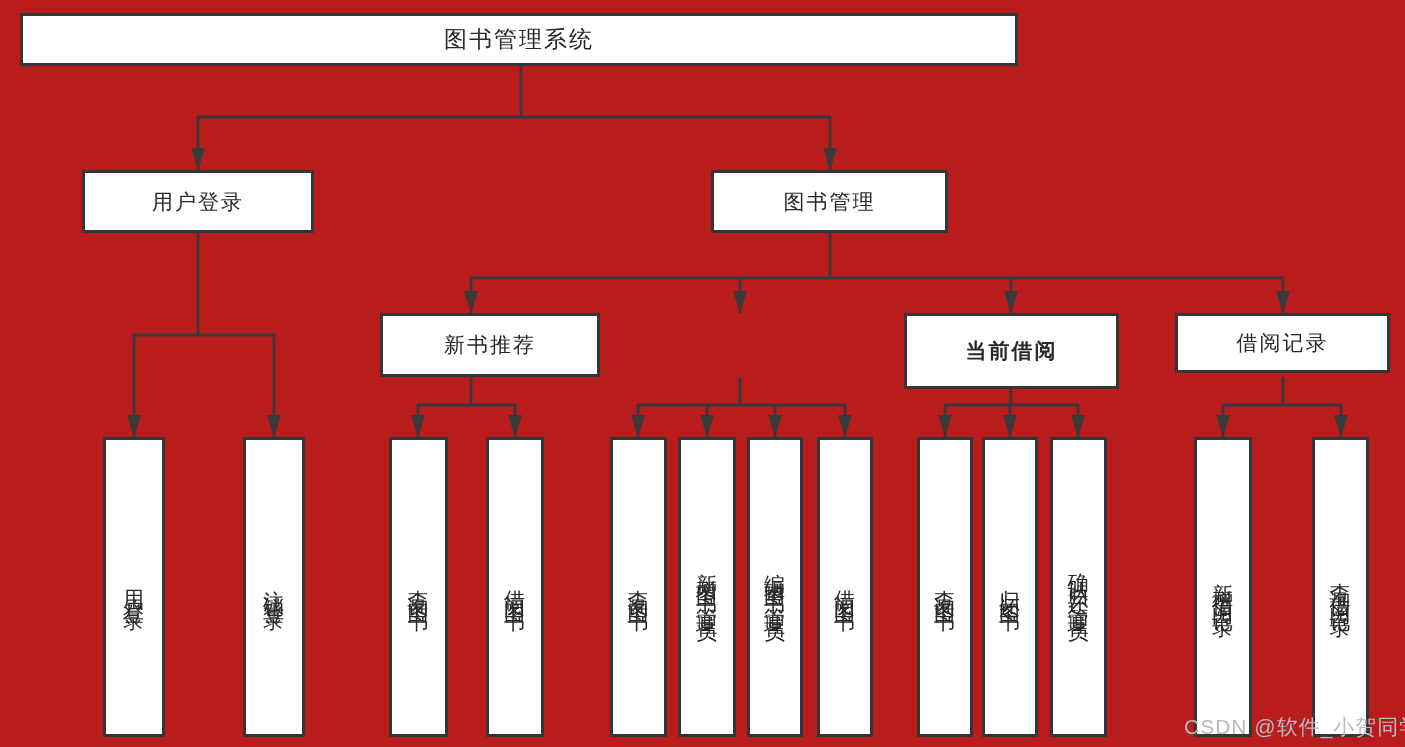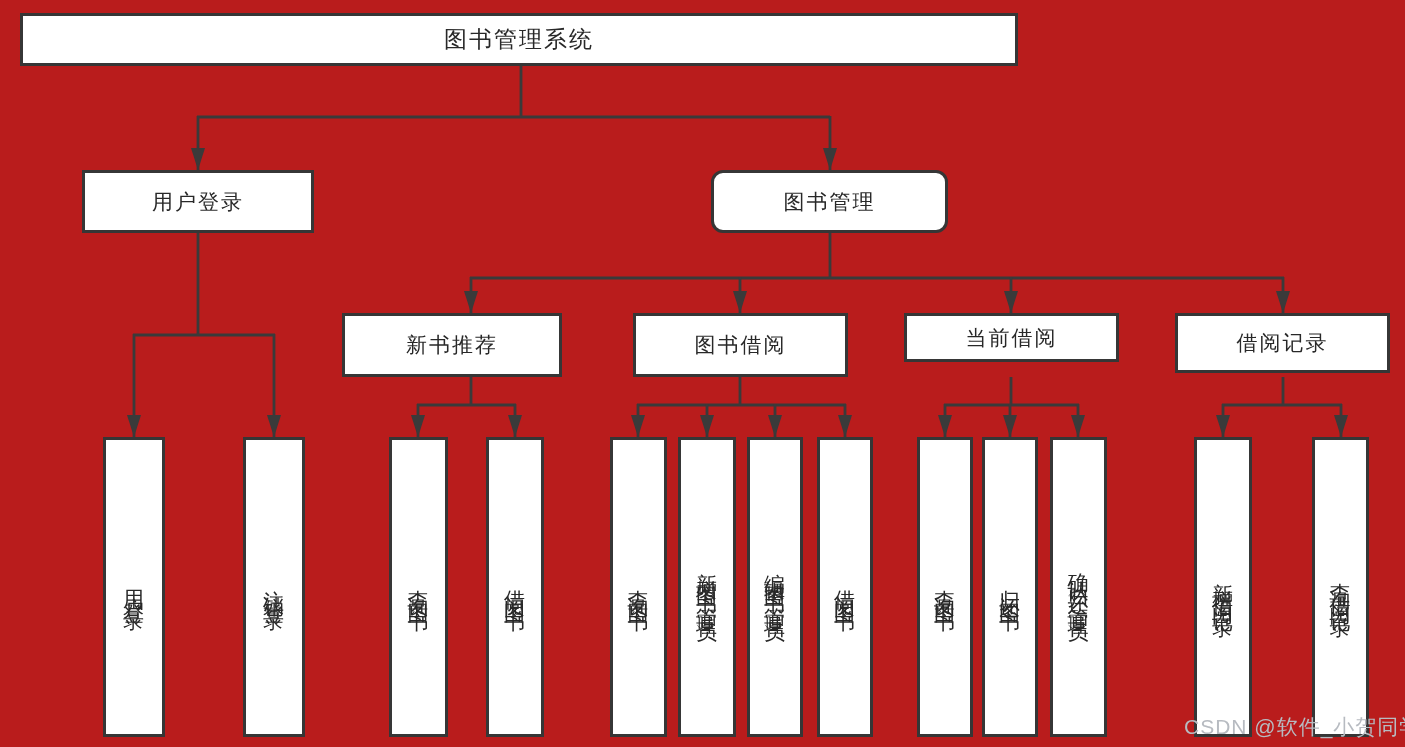--- a/index.html
+++ b/index.html
@@ -104,31 +104,28 @@
     </g>
   </svg>
 
   <div class="box root-box" style="left:20px; top:13px; width:998px; height:53px;">
     <span>图书管理系统</span>
   </div>
 
   <div class="box hnode" style="left:82px; top:170px; width:232px; height:63px;">
     <span>用户登录</span>
   </div>
-  <div class="box hnode" style="left:711px; top:170px; width:237px; height:63px;border-radius:12px;">
+  <div class="box hnode" style="left:711px; top:170px; width:237px; height:63px;">
     <span>图书管理</span>
   </div>
 
-  <div class="box hnode" style="left:342px; top:313px; width:220px; height:64px;">
+  <div class="box hnode" style="left:380px; top:313px; width:220px; height:64px;">
     <span>新书推荐</span>
   </div>
-  <div class="box hnode" style="left:633px; top:313px; width:215px; height:64px;">
-    <span>图书借阅</span>
-  </div>
-  <div class="box hnode" style="left:904px; top:313px; width:215px; height:49px;">
+  <div class="box hnode" style="left:904px; top:313px; width:215px; height:76px;font-weight:bold;">
     <span>当前借阅</span>
   </div>
   <div class="box hnode" style="left:1175px; top:313px; width:215px; height:60px;">
     <span>借阅记录</span>
   </div>
 
   <div class="box leaf" style="left:103px; width:62px;">
     <span class="vtext">用户登录</span>
   </div>
   <div class="box leaf" style="left:243px; width:62px;">

